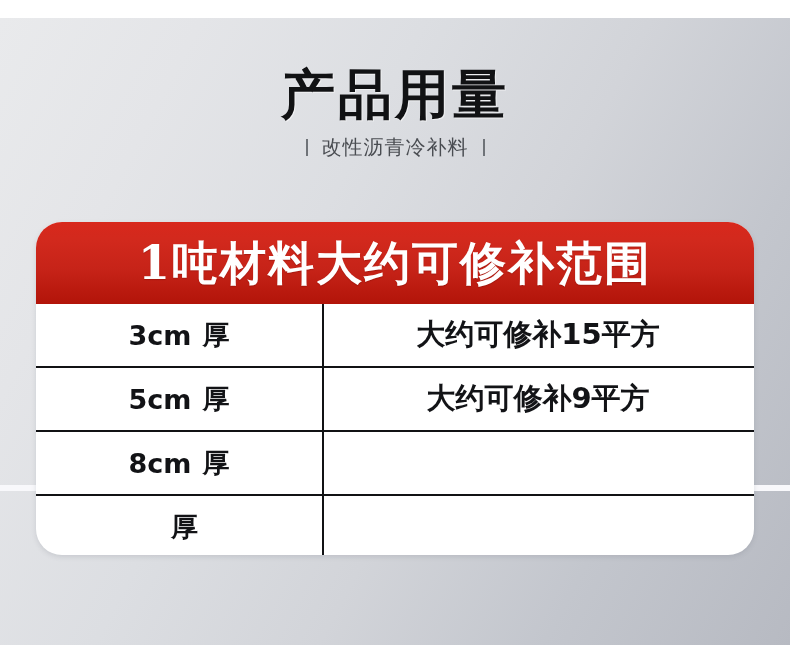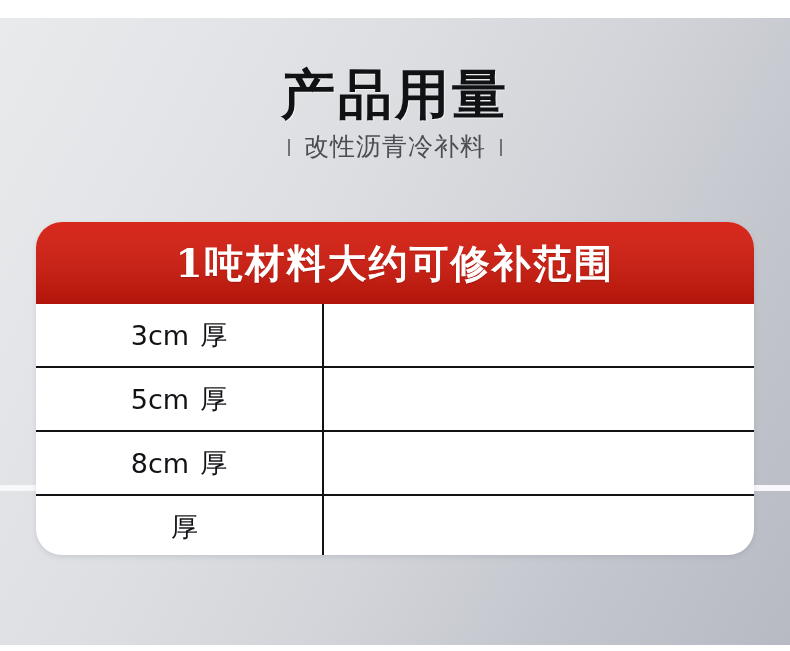--- a/index.html
+++ b/index.html
@@ -75,21 +75,21 @@
     gap: 14px;
   }
   .sub-bar {
     display: inline-block;
     width: 2px;
     height: 17px;
     background: #6f7378;
   }
   .subtitle-text {
     font-family: "DejaVu Sans", "Liberation Sans", sans-serif;
-    font-size: 25px;
+    font-size: 20px;
     font-weight: 400;
     color: #4a4d52;
     letter-spacing: 1px;
     line-height: 20px;
   }
 
   
   .card {
     position: absolute;
     left: 36px;
@@ -108,21 +108,21 @@
         #d8281c 0%,
         #d2291d 22%,
         #c62318 58%,
         #b21409 100%);
     display: flex;
     align-items: center;
     justify-content: center;
   }
   .card-header-title {
     font-family: "DejaVu Serif", "Liberation Serif", serif;
-    font-size: 39px;
+    font-size: 46px;
     font-weight: 700;
     color: #ffffff;
     letter-spacing: 2px;
     line-height: 42px;
     text-shadow: 0 1px 1px rgba(110,10,4,0.35);
   }
 
   .table-body {
     position: relative;
     height: 251px;
@@ -139,21 +139,21 @@
   .cell {
     display: flex;
     align-items: center;
     justify-content: center;
     box-sizing: border-box;
   }
   .cell-thickness {
     width: 286px;
     font-family: "DejaVu Sans", "Liberation Sans", sans-serif;
     font-size: 27px;
-    font-weight: 400;
+    font-weight: 700;
     color: #121316;
     letter-spacing: 0px;
   }
   .cell-thickness .unit-gap {
     display: inline-block;
     width: 11px;
   }
   .cell-coverage {
     width: 432px;
     font-family: "DejaVu Sans", "Liberation Sans", sans-serif;
@@ -196,27 +196,33 @@
     </div>
 
     <div class="table-body">
 
       <div class="table-row">
         <div class="cell cell-thickness">
           <span>3cm</span>
           <span class="unit-gap"></span>
           <span>厚</span>
         </div>
+        <div class="cell cell-coverage">
+          <span>大约可修补15平方</span>
+        </div>
       </div>
 
       <div class="table-row">
         <div class="cell cell-thickness">
           <span>5cm</span>
           <span class="unit-gap"></span>
           <span>厚</span>
+        </div>
+        <div class="cell cell-coverage">
+          <span>大约可修补9平方</span>
         </div>
       </div>
 
       <div class="table-row">
         <div class="cell cell-thickness">
           <span>8cm</span>
           <span class="unit-gap"></span>
           <span>厚</span>
         </div>
       </div>

